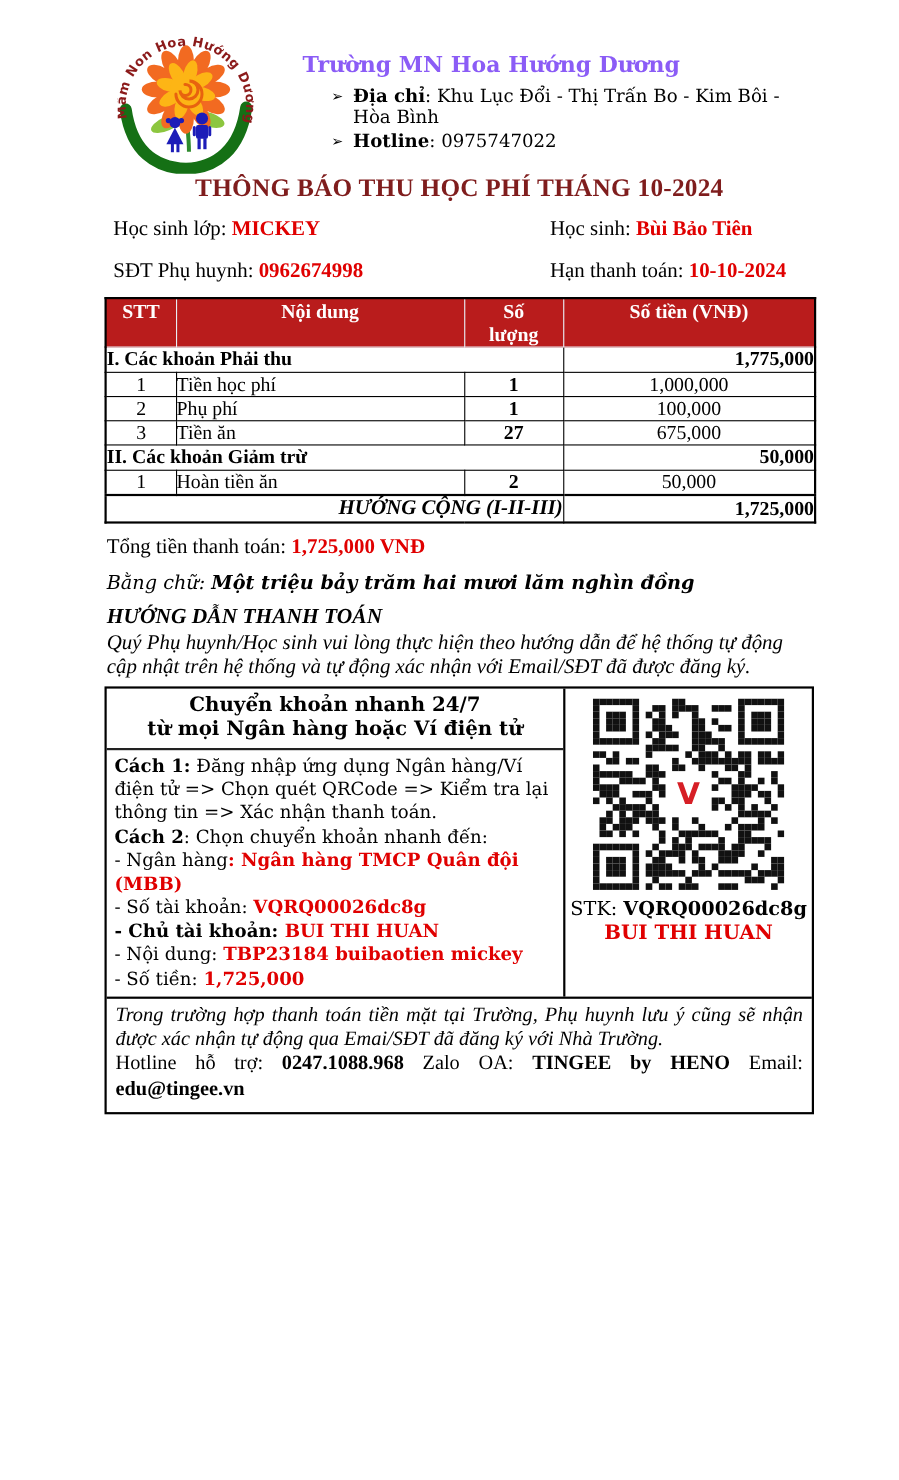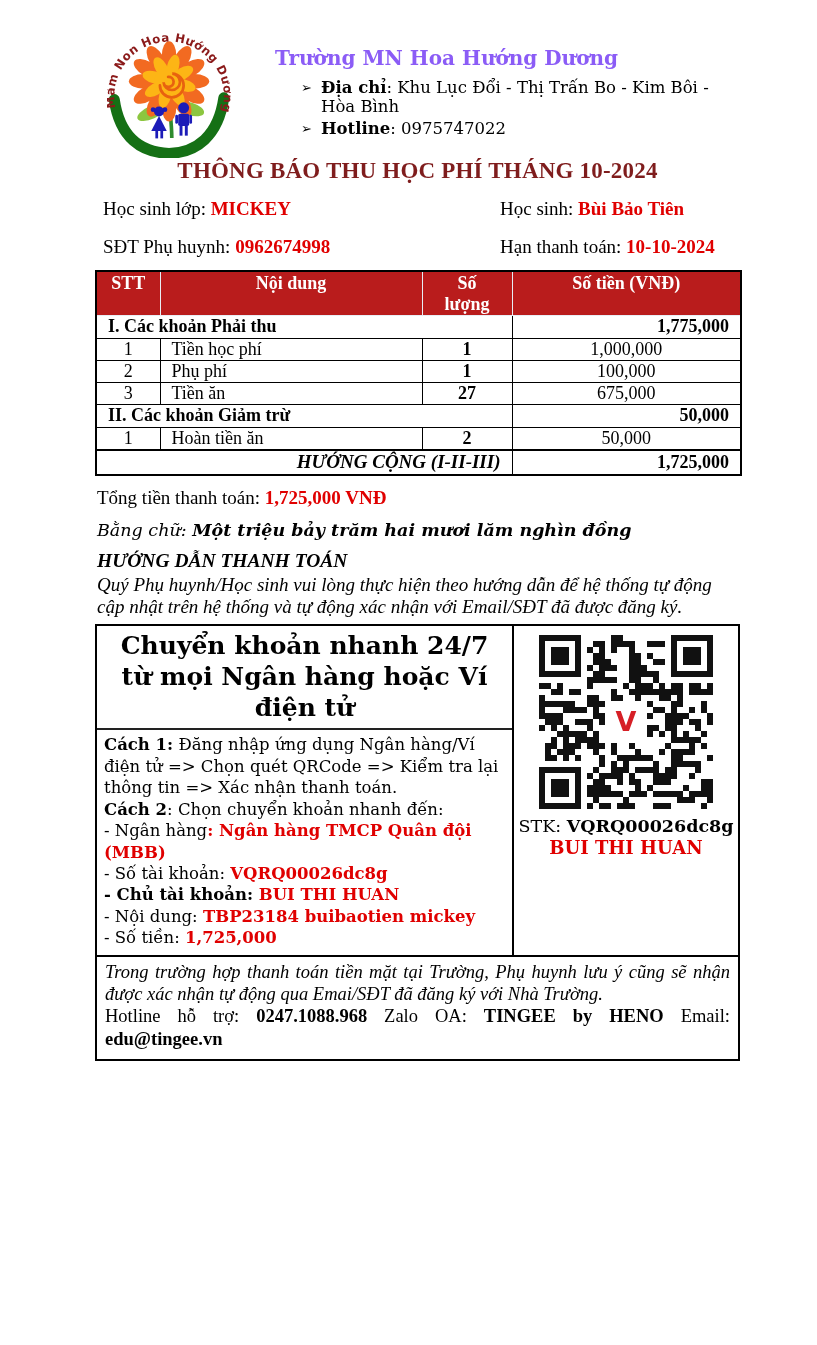--- a/index.html
+++ b/index.html
@@ -14,41 +14,41 @@
   .bullet{font-size:13px;margin-right:9px;position:relative;top:-1px;}
 
   
   .notice-title{text-align:center;color:#7f1d1d;font-size:23px;font-weight:bold;letter-spacing:.2px;}
   .student{display:grid;grid-template-columns:397px 230px;row-gap:16px;margin-top:14px;padding-left:8px;font-size:19px;}
   .red{color:#e00000;font-weight:bold;}
 
   
   table.fee{margin-top:12px;width:645px;border-collapse:collapse;border:2px solid #000;font-size:18px;table-layout:fixed;}
   table.fee th{background:#b91c1c;color:#fff;font-weight:bold;border:1px solid #e8eef5;vertical-align:top;padding:1px 2px;line-height:1.15;text-align:center;}
-  table.fee td{border:1px solid #000;padding:0 11px;line-height:1.18;height:21px;}
+  table.fee td{border:1px solid #000;padding:0 0;line-height:1.18;height:21px;}
   .qtyhead{display:inline-block;max-width:56px;}
   td.c{text-align:center;}
   td.b,.sec-label,.sec-amt{font-weight:bold;}
   .sec-label{padding-left:8px;}
   .sec-amt{text-align:right;padding-right:4px;}
   tr.total td{border-top:2px solid #000;height:23px;}
   .tot-label{text-align:right;font-weight:bold;font-style:italic;padding-right:8px;font-size:19px;}
 
   
   .sum-line{font-size:19px;margin-top:11px;padding-left:2px;}
   .words{font-style:italic;font-family:"DejaVu Serif",serif;font-size:17.5px;}
   .words b{font-weight:bold;}
   .guide-title{font-weight:bold;font-style:italic;font-size:19.5px;margin-top:10px;padding-left:2px;}
   .guide-text{font-style:italic;font-size:19px;line-height:1.18;margin-top:2px;max-width:636px;padding-left:2px;}
 
   
   .paybox{margin-top:5px;border:2px solid #000;}
   .pay-top{display:flex;}
   .pay-left{width:415px;border-right:2px solid #000;font-family:"DejaVu Serif",serif;}
-  .pay-head{text-align:center;font-weight:bold;font-size:25px;line-height:1.25;padding:4px 4px 5px;border-bottom:2px solid #222;}
+  .pay-head{text-align:center;font-weight:bold;font-size:18px;line-height:1.25;padding:4px 4px 5px;border-bottom:2px solid #222;}
   .pay-body{padding:4px 7px 6px;font-size:16.5px;line-height:1.3;}
   .pay-body p{margin:0;}
   .pay-right{flex:1;text-align:center;padding-top:9px;}
   .stk-line{font-size:17.5px;font-family:"DejaVu Serif",serif;margin-top:3px;}
   .stk-owner{color:#e00000;font-weight:bold;font-size:18px;font-family:"DejaVu Serif",serif;margin-top:1px;}
   .pay-bottom{border-top:2px solid #000;padding:4px 8px 8px;font-size:18.5px;}
   .pay-note{font-style:italic;text-align:justify;line-height:1.2;margin:0;}
   .pay-support{text-align:justify;line-height:1.25;margin:0;}
 </style>
 </head>

